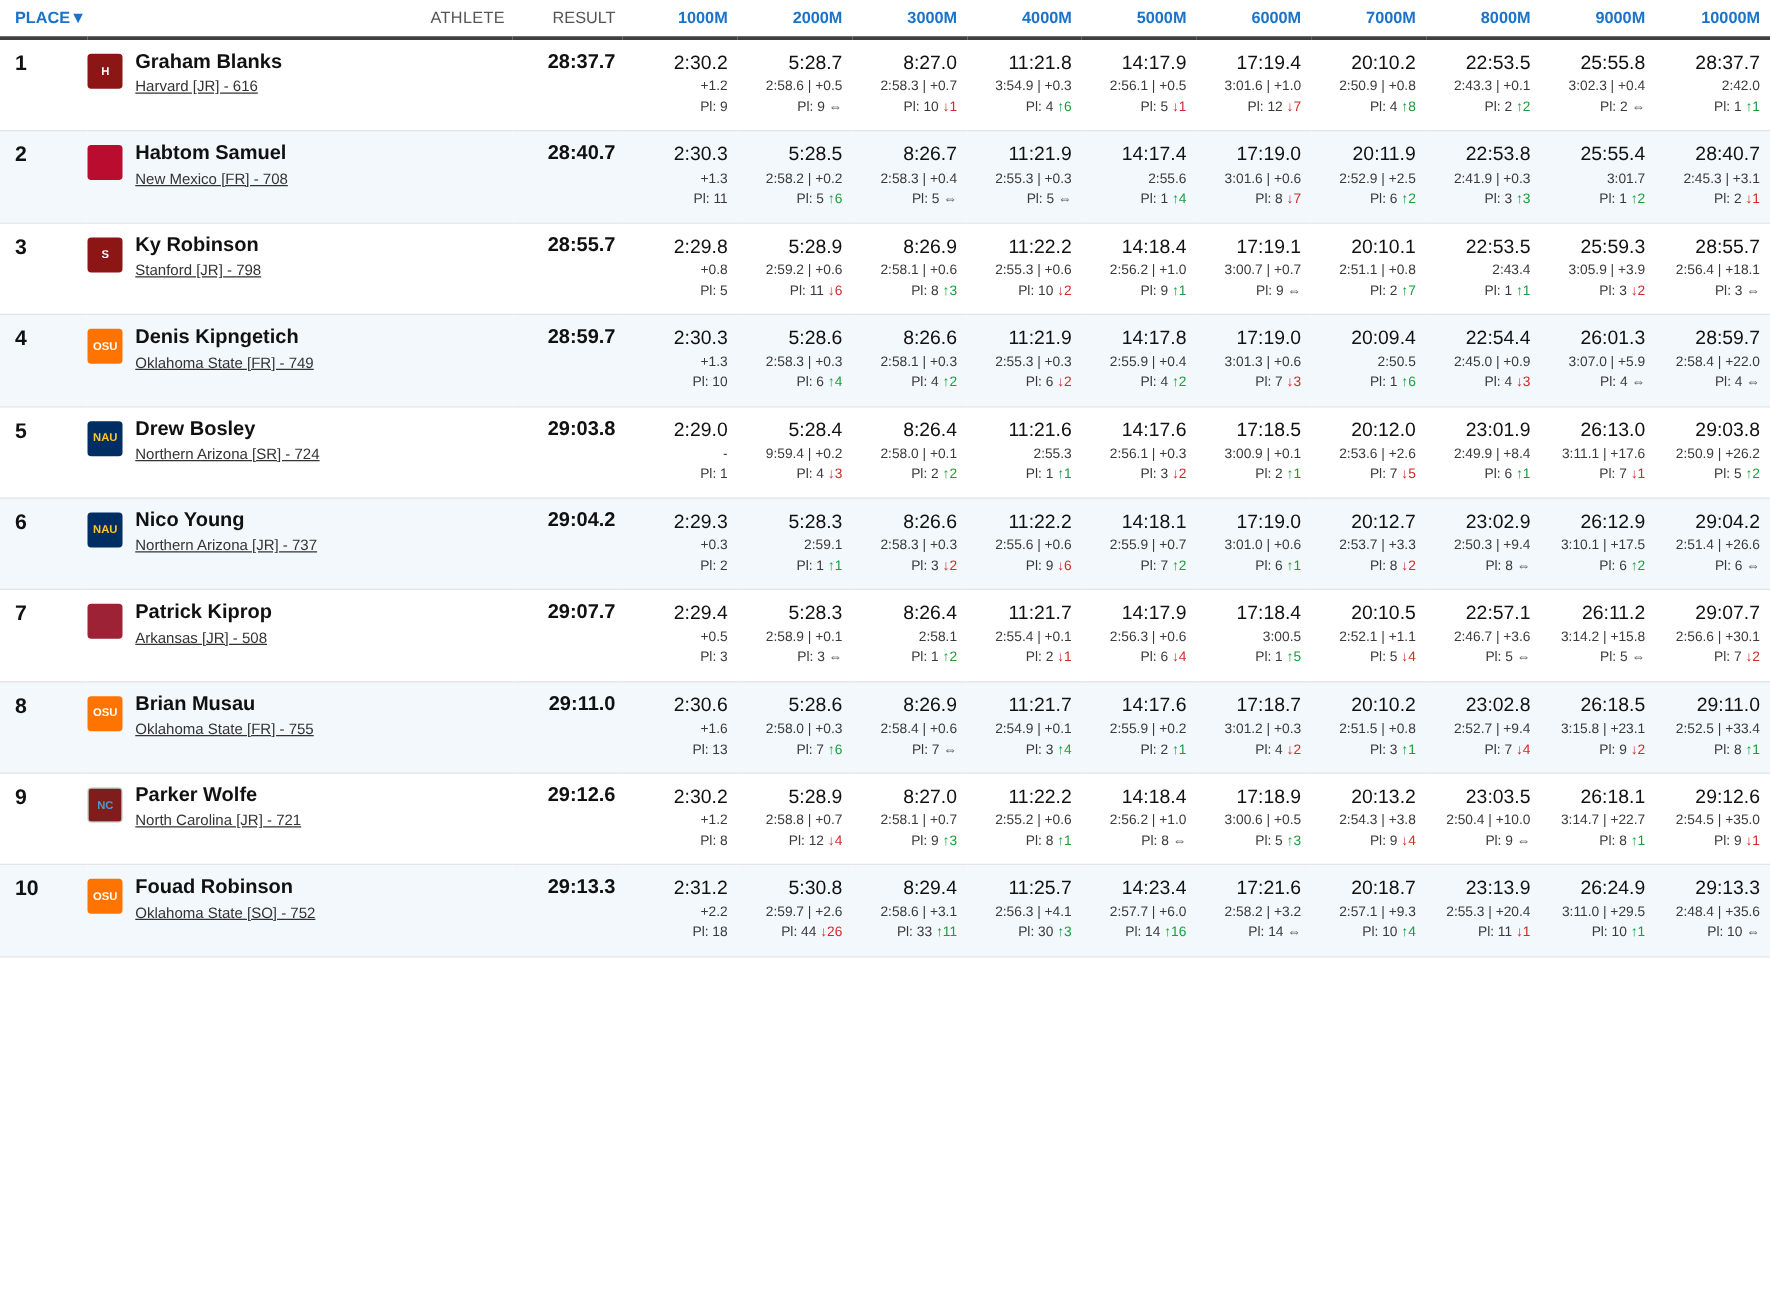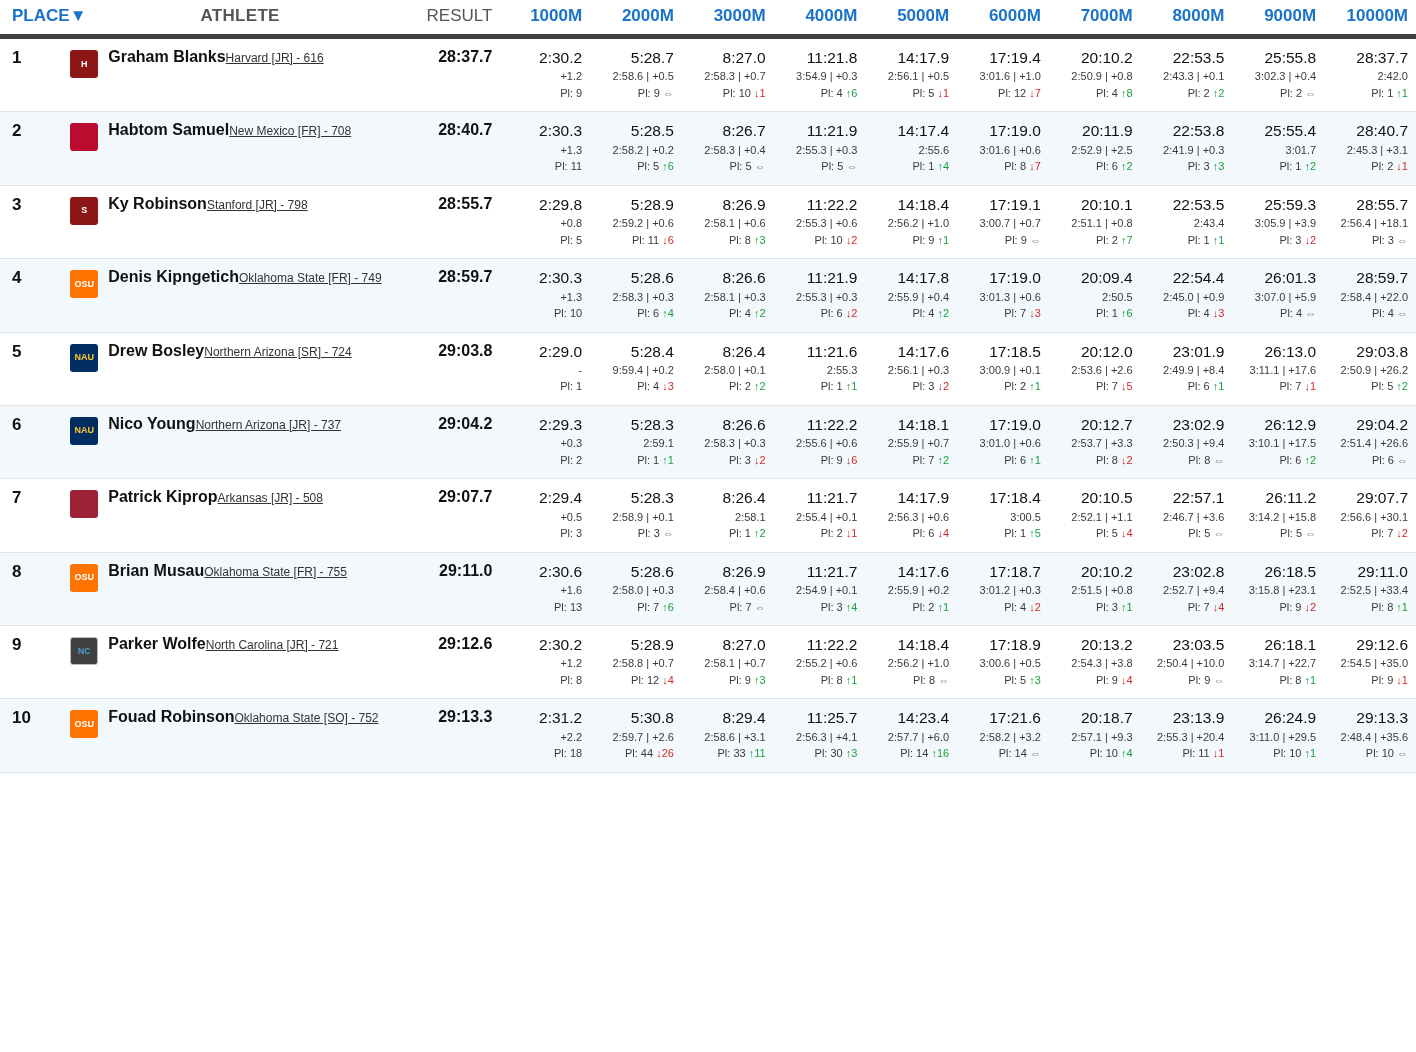--- a/index.html
+++ b/index.html
@@ -14,29 +14,29 @@
     min-height: 1052px;
     position: relative;
     overflow: hidden;
   }
   table.results {
     width: 1416px;
     border-collapse: collapse;
     table-layout: fixed;
   }
   thead th {
-    font-size: 17px;
+    font-size: 13px;
     font-weight: bold;
     padding: 6px 6px 8px 6px;
     vertical-align: bottom;
-    border-bottom: 5px solid #404040;
+    border-bottom: 3px solid #404040;
     white-space: nowrap;
   }
   th.place-h { text-align: left; color: #1a73c8; padding-left: 12px; width: 62px; }
-  th.athlete-h { text-align: center; color: #555; font-weight: bold; letter-spacing: .3px; width: 300px; }
+  th.athlete-h { text-align: right; color: #555; font-weight: normal; letter-spacing: .3px; width: 300px; }
   th.result-h { text-align: right; color: #555; font-weight: normal; width: 78px; padding-right: 6px; }
   th.split-h { text-align: right; color: #1a73c8; width: 81px; padding-right: 8px; }
 
   tbody tr { border-bottom: 1px solid #e4e4e4; }
   tbody tr.odd { background: #ffffff; }
   tbody tr.even { background: #f2f8fb; }
 
   td { vertical-align: top; padding-top: 9px; padding-bottom: 10px; }
 
   td.place {
@@ -45,21 +45,21 @@
   }
   td.athlete { width: 300px; padding-left: 0; }
   .athlete-wrap { display: flex; align-items: flex-start; gap: 10px; }
   .logo {
     width: 28px; height: 28px; flex: 0 0 28px;
     border-radius: 3px; margin-top: 2px;
     display: flex; align-items: center; justify-content: center;
     font-size: 9px; font-weight: bold; color: #fff;
     overflow: hidden; line-height: 1;
   }
-  .ath-text { display: flex; flex-direction: row; }
+  .ath-text { display: flex; flex-direction: column; }
   .ath-name { font-size: 16px; font-weight: bold; color: #111; line-height: 1.15; }
   .ath-team { font-size: 12px; color: #333; margin-top: 3px; text-decoration: underline; }
 
   td.result {
     text-align: right; font-size: 16px; font-weight: bold; color: #111;
     width: 78px; padding-right: 6px; white-space: nowrap;
   }
   td.split {
     text-align: right; width: 81px; padding-right: 8px; white-space: nowrap;
   }
@@ -596,21 +596,21 @@
           <td class="split">
             <div class="sp-main">29:11.0</div>
             <div class="sp-sub">2:52.5 | +33.4</div>
             <div class="sp-pl"><span>Pl: 8</span><span class="up"> ↑1</span></div>
           </td>
         </tr>
         <tr class="odd">
           <td class="place">9</td>
           <td class="athlete">
             <div class="athlete-wrap">
-              <div class="logo" style="background: #404040; color: rgb(75, 156, 211); border: 1px solid rgb(187, 187, 187);">NC</div>
+              <div class="logo" style="background: #7f1d1d; color: rgb(75, 156, 211); border: 1px solid rgb(187, 187, 187);">NC</div>
               <div class="ath-text">
                 <div class="ath-name">Parker Wolfe</div>
                 <div class="ath-team">North Carolina [JR] - 721</div>
               </div>
             </div>
           </td>
           <td class="result">29:12.6</td>
           <td class="split">
             <div class="sp-main">2:30.2</div>
             <div class="sp-sub">+1.2</div>

